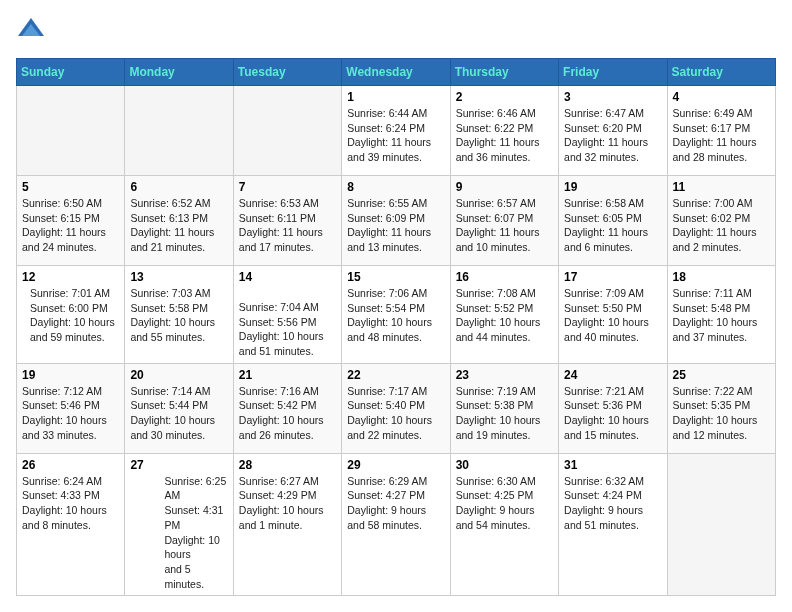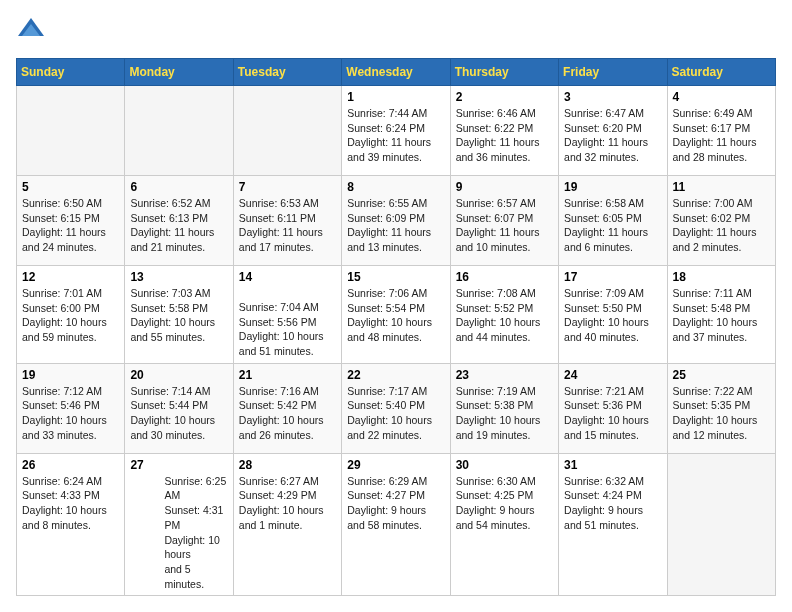--- a/index.html
+++ b/index.html
@@ -52,21 +52,21 @@
       font-size: 16px;
       color: #555;
     }
     .calendar {
       width: 100%;
       border-collapse: collapse;
       font-size: 11px;
     }
     .calendar thead th {
       background: #2a6db5;
-      color: #fde047;
+      color: #5eead4;
       padding: 6px 4px;
       text-align: left;
       font-size: 12px;
       border: 1px solid #1e5a9a;
     }
     .calendar tbody td {
       border: 1px solid #ccc;
       vertical-align: top;
       padding: 4px 5px;
       width: 108px;
@@ -121,21 +121,21 @@
         <th>Saturday</th>
       </tr>
   </thead>
   <tbody id="calendar-body">
       <tr>
         <td class="empty"></td>
         <td class="empty"></td>
         <td class="empty"></td>
         <td>
           <span class="day-num">1</span>
-          <div class="day-info" style="white-space: pre-line;">Sunrise: 7:44 AM
+          <div class="day-info" style="white-space: pre-line;">Sunrise: 6:44 AM
 Sunset: 6:24 PM
 Daylight: 11 hours
 and 39 minutes.</div>
         </td>
         <td>
           <span class="day-num">2</span>
           <div class="day-info" style="white-space: pre-line;">Sunrise: 6:46 AM
 Sunset: 6:22 PM
 Daylight: 11 hours
 and 36 minutes.</div>
@@ -202,21 +202,21 @@
           <span class="day-num">11</span>
           <div class="day-info" style="white-space: pre-line;">Sunrise: 7:00 AM
 Sunset: 6:02 PM
 Daylight: 11 hours
 and 2 minutes.</div>
         </td>
       </tr>
       <tr>
         <td>
           <span class="day-num">12</span>
-          <div class="day-info" style="white-space: pre-line;">Sunrise: 7:01 AM
+          <div class="day-info" style="white-space: pre-line; margin-left: 8px;">Sunrise: 7:01 AM
 Sunset: 6:00 PM
 Daylight: 10 hours
 and 59 minutes.</div>
         </td>
         <td>
           <span class="day-num">13</span>
           <div class="day-info" style="white-space: pre-line;">Sunrise: 7:03 AM
 Sunset: 5:58 PM
 Daylight: 10 hours
 and 55 minutes.</div>

